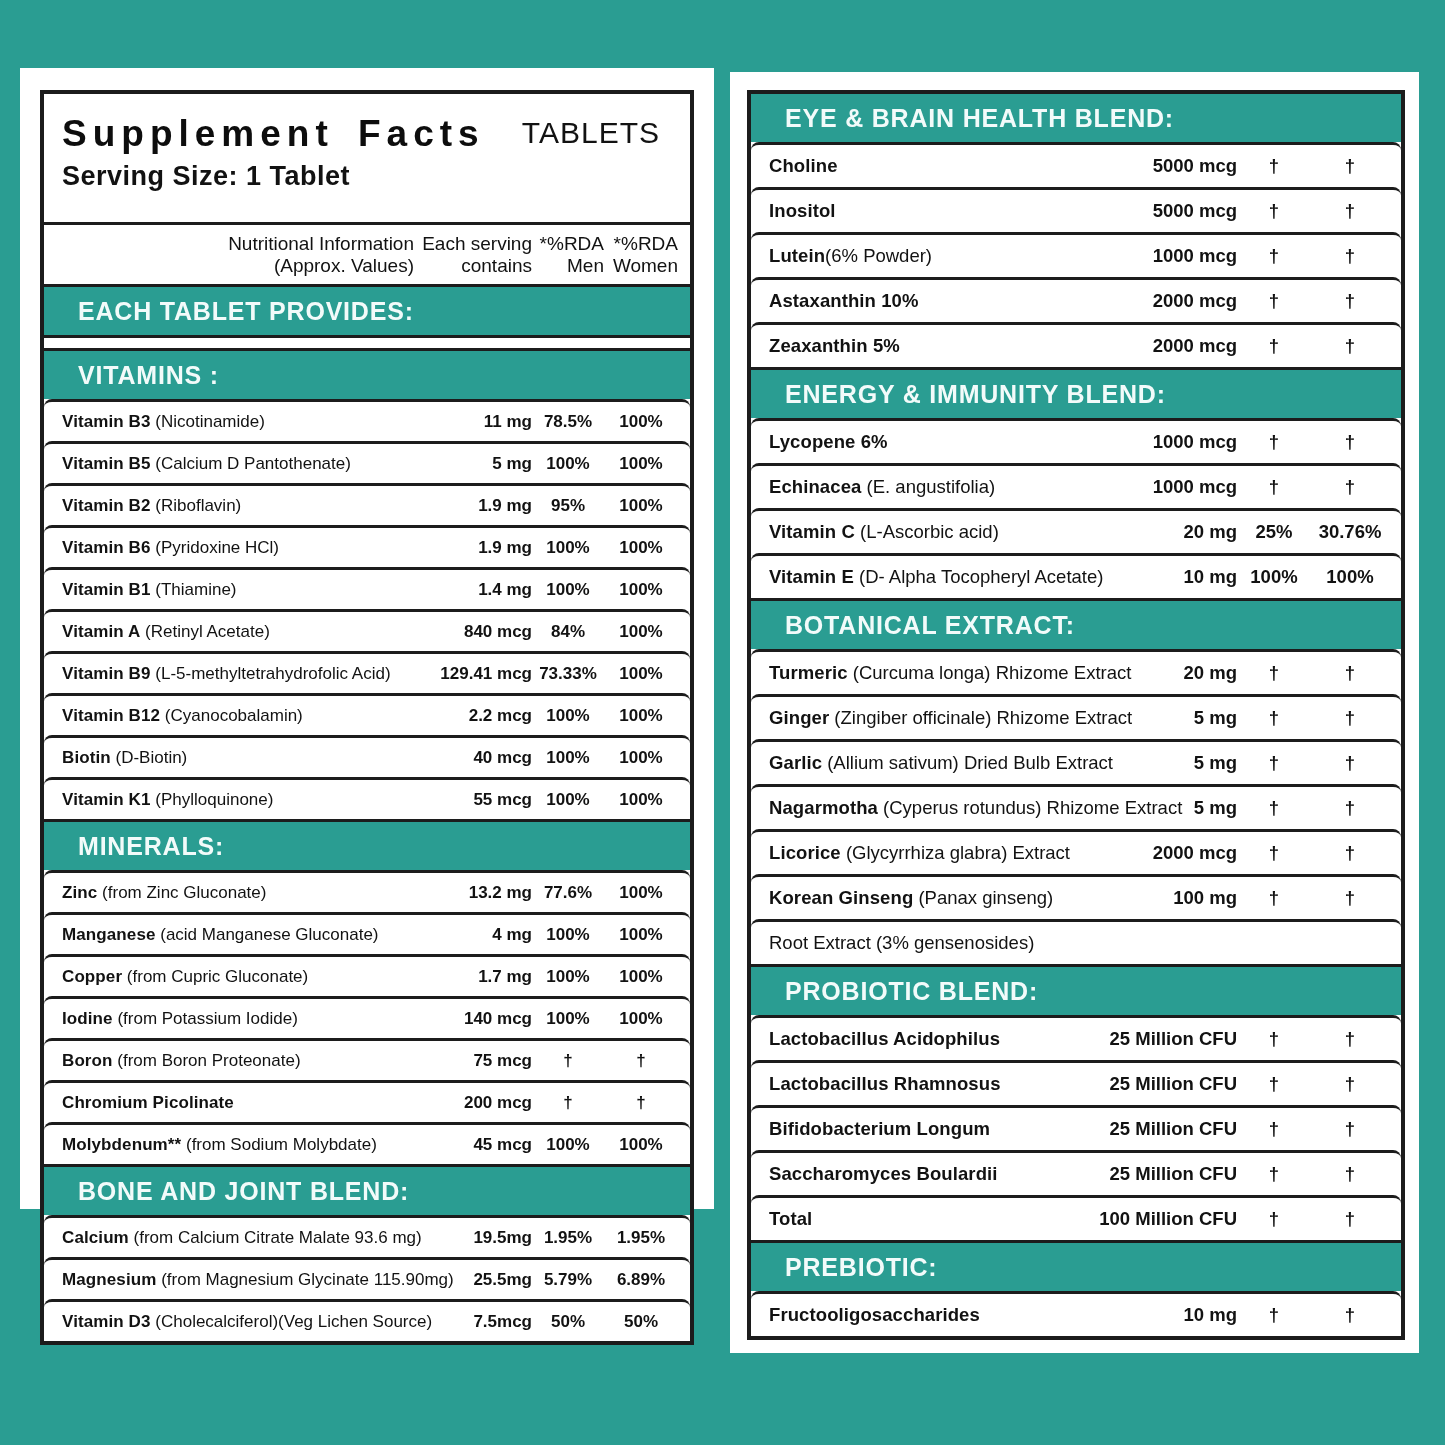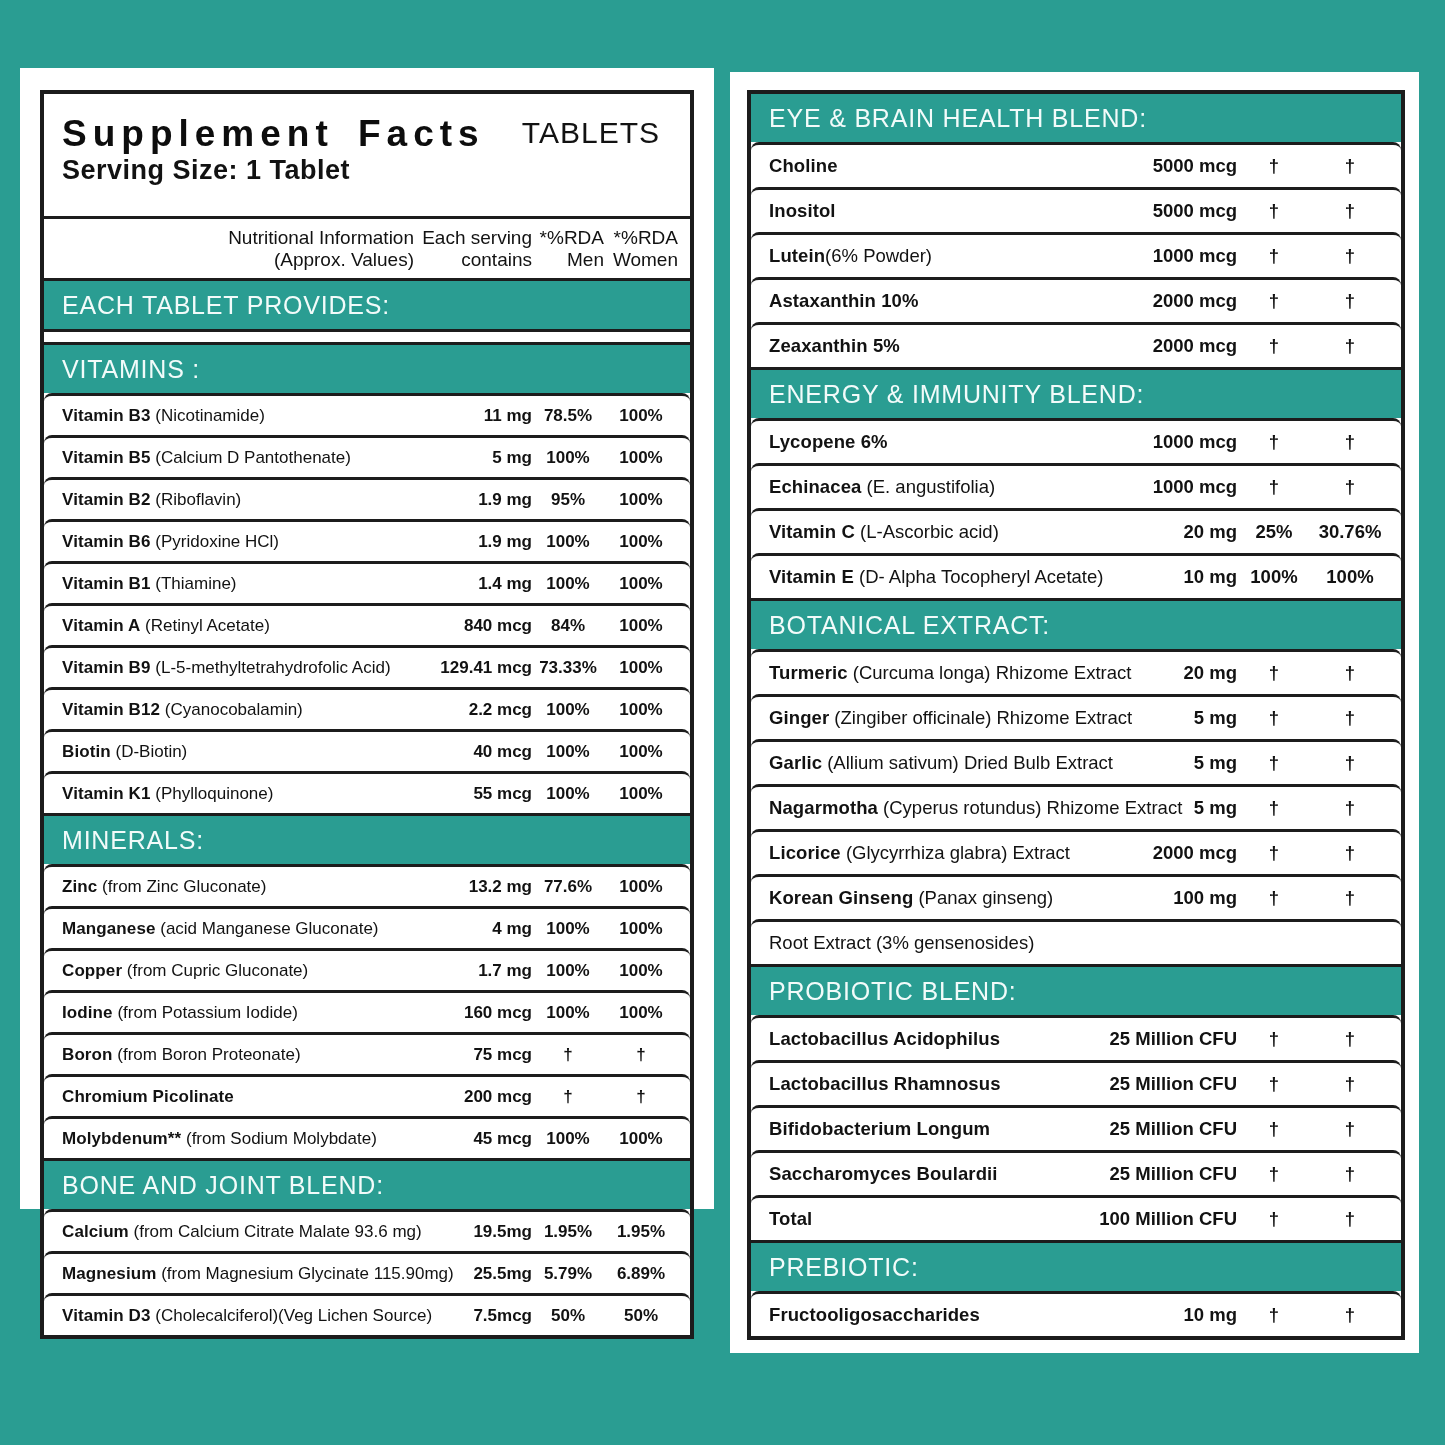--- a/index.html
+++ b/index.html
@@ -34,21 +34,21 @@
   
   .titlearea{
     display:flex;justify-content:space-between;align-items:flex-start;
     padding:20px 16px 30px 18px;
   }
   .title{
     font-size:37px;font-weight:bold;letter-spacing:6px;word-spacing:8px;
     line-height:1.1;color:#0d0d0d;
   }
   .serving{
-    font-size:27px;font-weight:bold;letter-spacing:0.5px;
+    font-size:27px;font-weight:bold;letter-spacing:0.5px;margin-top:6px;
   }
   .tright{text-align:center;padding-right:14px;}
   .count{font-size:66px;font-weight:bold;line-height:0.95;letter-spacing:1px;}
   .countunit{font-size:30px;font-weight:normal;letter-spacing:1px;margin-top:2px;}
 
   
   .colhead{
     display:flex;align-items:center;
     padding:8px 12px 8px 18px;
     font-size:19px;line-height:1.15;font-weight:normal;
@@ -56,24 +56,24 @@
   .ch-name{flex:1;text-align:left;}
   .ch-amt{width:118px;text-align:right;}
   .ch-men{width:72px;text-align:center;}
   .ch-women{width:74px;text-align:center;}
   .ch-line{display:block;text-align:right;}
 
   
   .band{
     background:var(--teal);
     color:#f2fbfa;
-    font-weight:normal;
+    font-weight:bold;
     font-size:25px;
     letter-spacing:0.8px;
-    padding:10px 16px 9px 18px;
+    padding:10px 16px 9px 34px;
   }
   .gap{height:13px;background:#ffffff;}
 
   
   .row{
     display:flex;align-items:center;
     padding:2px 12px 2px 18px;
     background:#ffffff;
     border-radius:8px;
   }
@@ -186,21 +186,21 @@
           <div class="amt">4 mg</div>
           <div class="men">100%</div>
           <div class="women">100%</div>
         </div><div class="row">
           <div class="nm"><span class="nmb">Copper</span><span class="nmd"> (from Cupric Gluconate)</span></div>
           <div class="amt">1.7 mg</div>
           <div class="men">100%</div>
           <div class="women">100%</div>
         </div><div class="row">
           <div class="nm"><span class="nmb">Iodine</span><span class="nmd"> (from Potassium Iodide)</span></div>
-          <div class="amt">160 mcg</div>
+          <div class="amt">140 mcg</div>
           <div class="men">100%</div>
           <div class="women">100%</div>
         </div><div class="row">
           <div class="nm"><span class="nmb">Boron</span><span class="nmd"> (from Boron Proteonate)</span></div>
           <div class="amt">75 mcg</div>
           <div class="men">†</div>
           <div class="women">†</div>
         </div><div class="row">
           <div class="nm"><span class="nmb">Chromium Picolinate</span></div>
           <div class="amt">200 mcg</div>

